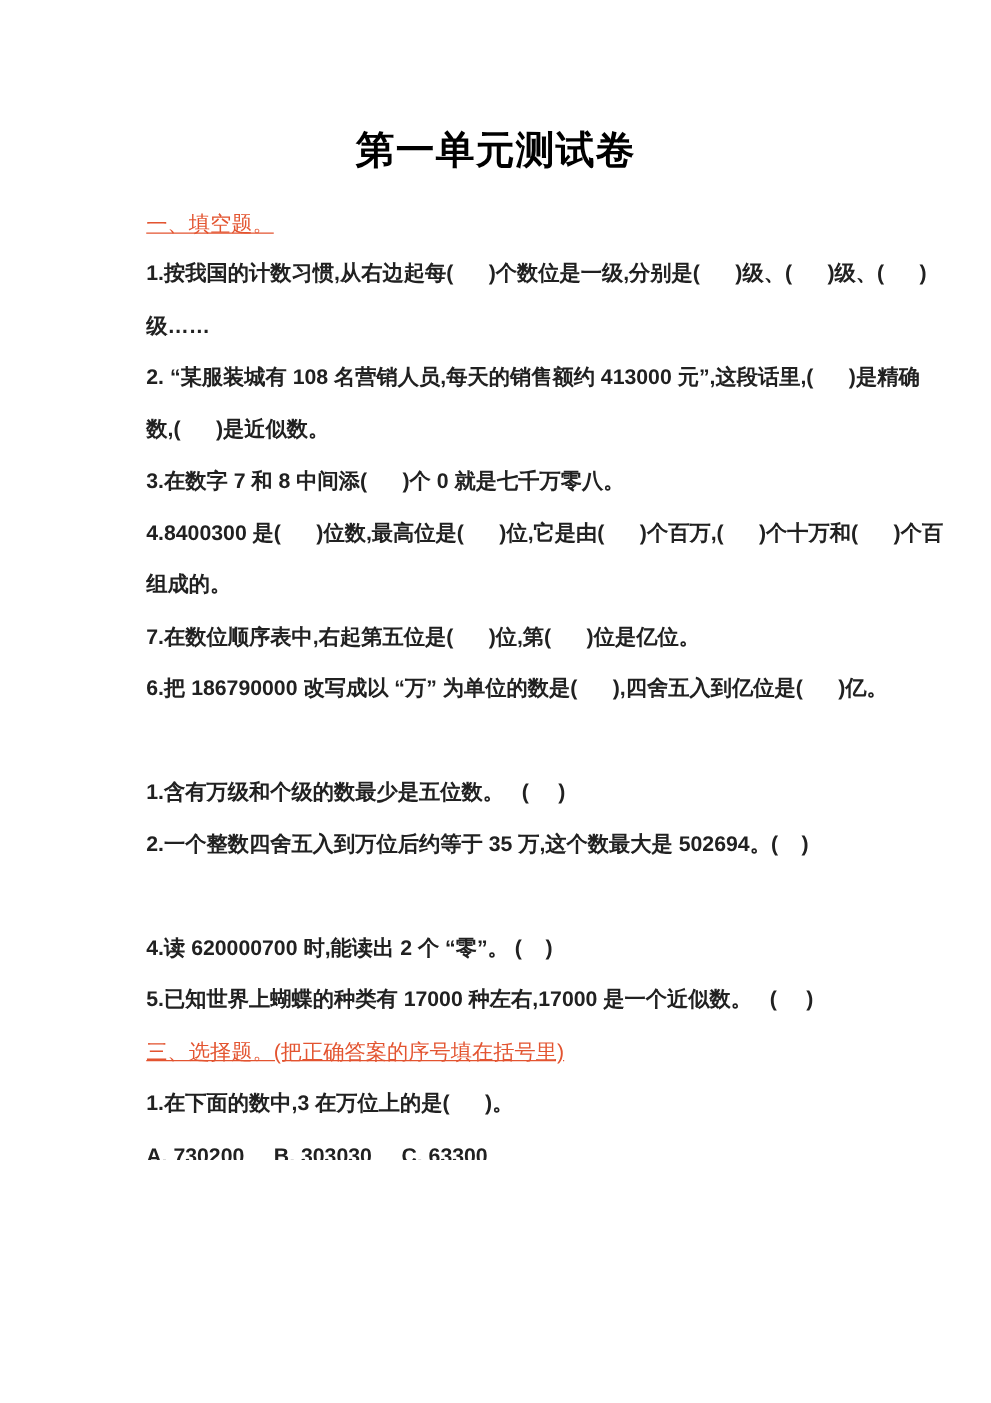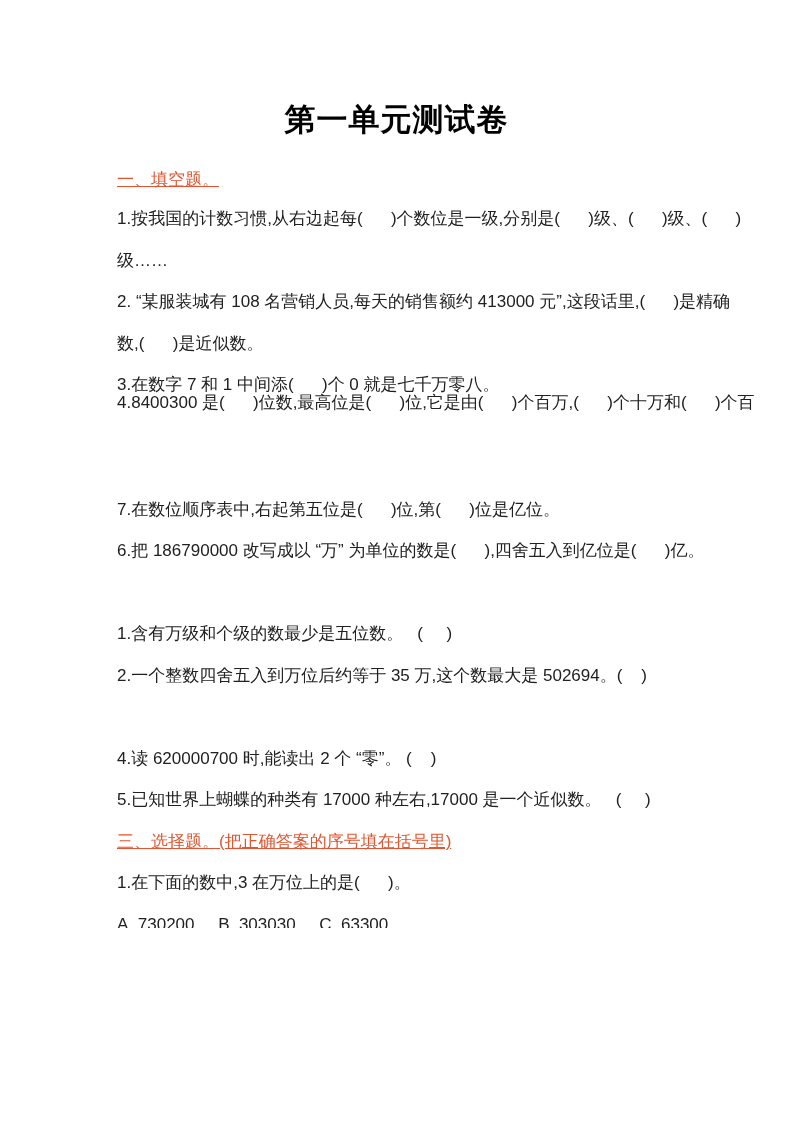--- a/index.html
+++ b/index.html
@@ -36,36 +36,38 @@
     font-size: 17px;
     line-height: 22px;
     white-space: pre;
   }
   .heading {
     color: #e35430;
     text-decoration: underline;
   }
   .body-line {
     color: #212121;
+    font-weight: bold;
   }
 </style>
 </head>
 <body>
 
 <div class="page">
 
   <div class="doc-title">第一单元测试卷</div>
 
   <div class="line heading" style="top:169px">一、填空题。</div>
   <div class="line body-line" style="top:208px">1.按我国的计数习惯,从右边起每(      )个数位是一级,分别是(      )级、(      )级、(      )</div>
   <div class="line body-line" style="top:250px">级……</div>
   <div class="line body-line" style="top:291px">2. “某服装城有 108 名营销人员,每天的销售额约 413000 元”,这段话里,(      )是精确</div>
   <div class="line body-line" style="top:333px">数,(      )是近似数。</div>
-  <div class="line body-line" style="top:374px">3.在数字 7 和 1 中间添(      )个 0 就是七千万零八。</div>
-  <div class="line body-line" style="top:392px">4.8400300 是(      )位数,最高位是(      )位,它是由(      )个百万,(      )个十万和(      )个百</div>
+  <div class="line body-line" style="top:374px">3.在数字 7 和 8 中间添(      )个 0 就是七千万零八。</div>
+  <div class="line body-line" style="top:416px">4.8400300 是(      )位数,最高位是(      )位,它是由(      )个百万,(      )个十万和(      )个百</div>
+  <div class="line body-line" style="top:457px">组成的。</div>
   <div class="line body-line" style="top:499px">7.在数位顺序表中,右起第五位是(      )位,第(      )位是亿位。</div>
   <div class="line body-line" style="top:540px">6.把 186790000 改写成以 “万” 为单位的数是(      ),四舍五入到亿位是(      )亿。</div>
 
   <div class="line body-line" style="top:623px">1.含有万级和个级的数最少是五位数。   (     )</div>
   <div class="line body-line" style="top:665px">2.一个整数四舍五入到万位后约等于 35 万,这个数最大是 502694。(    )</div>
   <div class="line body-line" style="top:748px">4.读 620000700 时,能读出 2 个 “零”。 (    )</div>
   <div class="line body-line" style="top:789px">5.已知世界上蝴蝶的种类有 17000 种左右,17000 是一个近似数。   (     )</div>
 
   <div class="line heading" style="top:831px">三、选择题。(把正确答案的序号填在括号里)</div>
   <div class="line body-line" style="top:872px">1.在下面的数中,3 在万位上的是(      )。</div>

